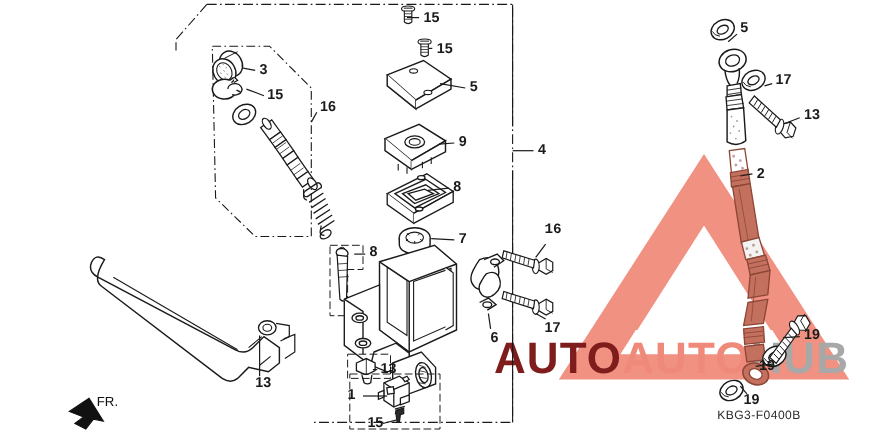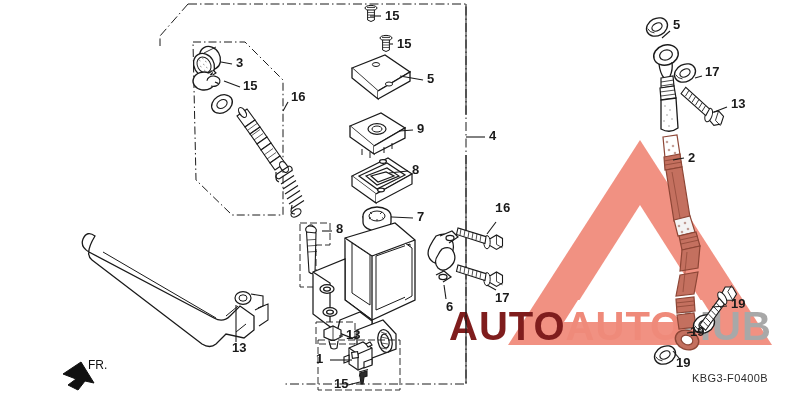--- a/index.html
+++ b/index.html
@@ -4,21 +4,21 @@
 <style>
   html,body{margin:0;padding:0;background:#ffffff;}
   body{width:800px;height:400px;overflow:hidden;
        font-family:"Liberation Sans","DejaVu Sans",sans-serif;}
   #stage{position:relative;width:800px;height:400px;background:#fff;}
   #stage svg{position:absolute;left:0;top:0;}
   .lbl{position:absolute;font-weight:bold;color:#1a1a1a;
        font-family:"Liberation Sans","DejaVu Sans",sans-serif;
        font-size:13px;line-height:13px;white-space:nowrap;}
   .pn{position:absolute;font-size:11px;color:#2b2b2b;letter-spacing:.4px;
-      font-family:"Liberation Sans","DejaVu Sans",sans-serif;margin-left:40px;}
+      font-family:"Liberation Sans","DejaVu Sans",sans-serif;}
   .frtxt{position:absolute;font-weight:normal;font-size:12px;color:#111;}
   .wm-text{position:absolute;font-weight:bold;font-size:40px;
            letter-spacing:1px;line-height:40px;}
 </style>
 </head>
 <body>
 
 <div id="stage">
 
   <svg width="800" height="400">

